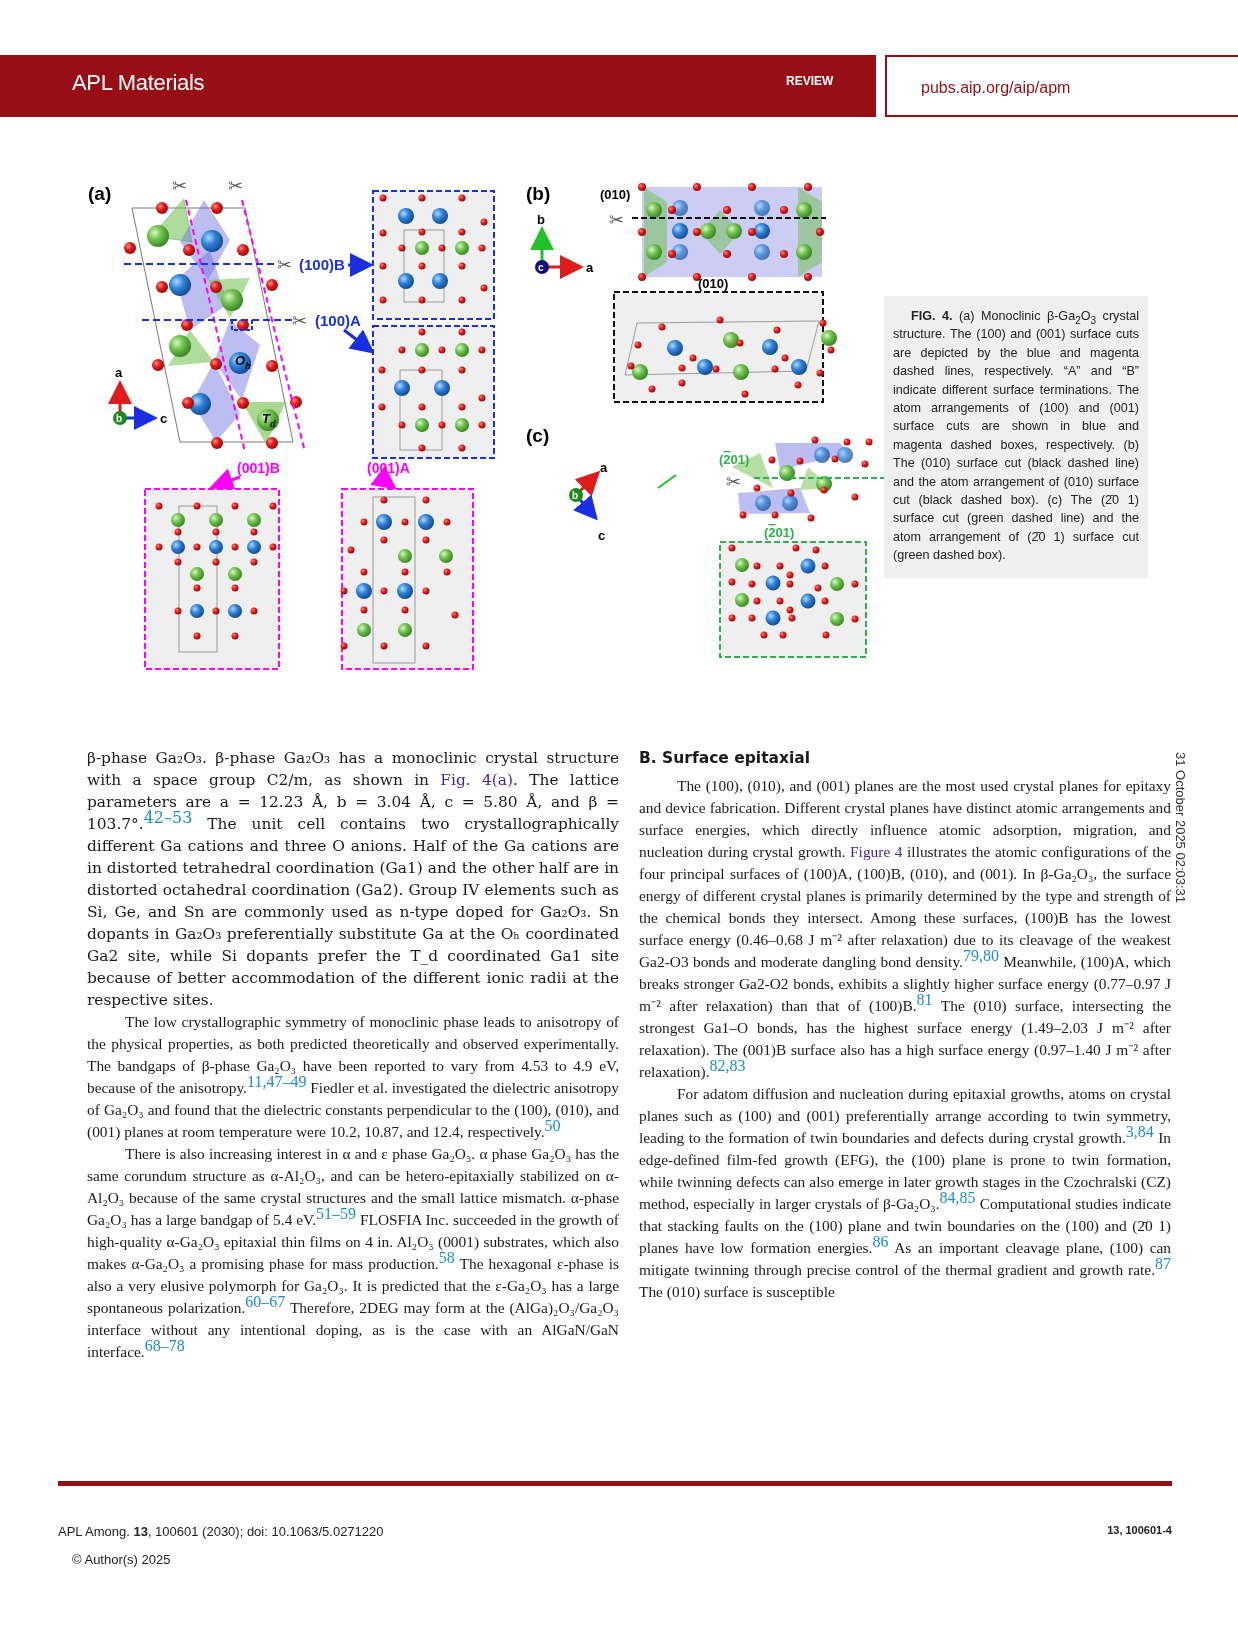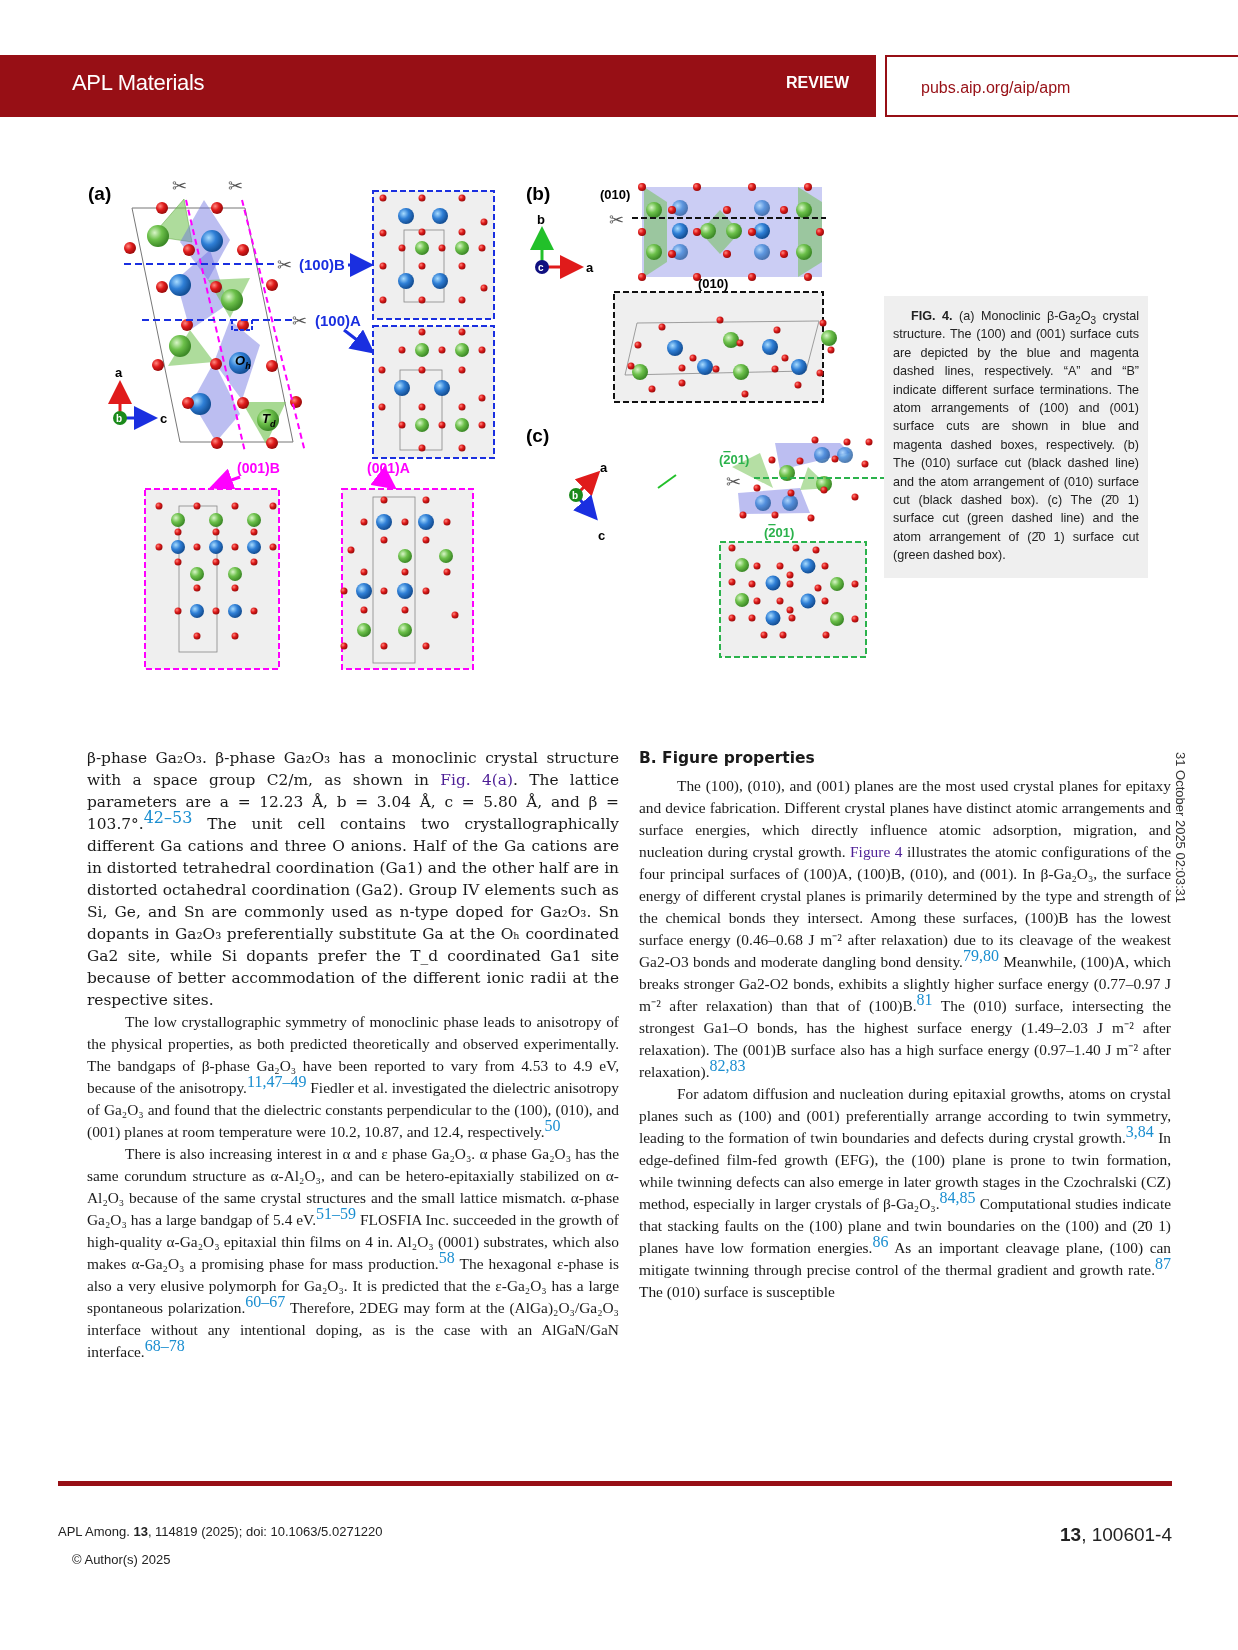--- a/index.html
+++ b/index.html
@@ -1,19 +1,19 @@
 <!DOCTYPE html>
 <html><head>
 <meta charset="utf-8">
 <style>
   html, body { margin: 0; padding: 0; background: #ffffff; }
   body { width: 1238px; height: 1650px; position: relative; overflow: hidden; font-family: "DejaVu Serif", serif; color: #1a1a1a; }
   .hdr-bar { position: absolute; left: 0; top: 55px; width: 876px; height: 62px; background: #970f15; }
   .hdr-title { position: absolute; left: 72px; top: 70px; font-family: "Liberation Sans", sans-serif; font-weight: normal; font-size: 22px; color: #fff; letter-spacing: -0.3px; }
-  .hdr-review { position: absolute; left: 786px; top: 74px; font-family: "Liberation Sans", sans-serif; font-weight: bold; font-size: 16px; color: #fff; }
+  .hdr-review { position: absolute; left: 786px; top: 74px; font-family: "Liberation Sans", sans-serif; font-weight: bold; font-size: 12px; color: #fff; }
   .hdr-urlbox { position: absolute; left: 885px; top: 55px; width: 360px; height: 58px; border: 2px solid #970f15; border-right: none; background:#fff; }
   .hdr-url { position: absolute; left: 921px; top: 79px; font-family: "Liberation Sans", sans-serif; font-size: 16px; color: #970f15; }
 
   .figure { position: absolute; left: 80px; top: 170px; width: 1080px; height: 530px; }
   .caption-box { position: absolute; left: 884px; top: 296px; width: 264px; height: 282px; background: #efefef; }
   .caption { position: absolute; left: 893px; top: 307px; width: 246px; font-family: "Liberation Sans", sans-serif; font-size: 12.6px; line-height: 18.4px; color: #222; text-align: justify; }
   .caption b { font-weight: bold; margin-left: 18px; }
 
   .col { position: absolute; width: 532px; font-size: 15.4px; line-height: 22px; text-align: justify; color: #1a1a1a; }
   .col p { margin: 0; }
@@ -23,21 +23,21 @@
   .sec-head { font-family: "DejaVu Sans", sans-serif; font-weight: bold; font-size: 15.5px; margin: 0 0 6px 0; line-height: 22px; }
   .ref { color: #1a8ed0; font-size: 16px; vertical-align: super; line-height: 0; }
   .lnk { color: #4c1d95; }
   sub { font-size: 10px; line-height: 0; }
 
   .side-stamp { position: absolute; left: 1170px; top: 752px; transform-origin: left top; transform: rotate(90deg) translate(0,-18px); font-family: "Liberation Sans", sans-serif; font-size: 13px; color: #333; white-space: nowrap; }
 
   .foot-rule { position: absolute; left: 58px; top: 1481px; width: 1114px; height: 5px; background: #970f15; }
   .foot-cite { position: absolute; left: 58px; top: 1524px; font-family: "Liberation Sans", sans-serif; font-size: 13px; color: #222; }
   .foot-copy { position: absolute; left: 72px; top: 1552px; font-family: "Liberation Sans", sans-serif; font-size: 13px; color: #222; }
-  .foot-page { position: absolute; right: 66px; top: 1524px; font-family: "Liberation Sans", sans-serif; font-size: 19px; color: #222; }
+  .foot-page { position: absolute; right: 66px; top: 1524px; font-family: "Liberation Sans", sans-serif; font-size: 11px; color: #222; font-weight: bold; }
 
   .fl { font-family: "Liberation Sans", sans-serif; font-weight: bold; }
 </style>
 </head>
 <body>
 
 <div class="hdr-bar"></div>
 <div class="hdr-title">APL Materials</div>
 <div class="hdr-review">REVIEW</div>
 <div class="hdr-urlbox"></div>
@@ -474,23 +474,23 @@
 <div class="caption-box"></div>
 <div class="caption"><b>FIG. 4.</b><span> (a) Monoclinic β-Ga</span><sub>2</sub><span>O</span><sub>3</sub><span> crystal structure. The (100) and (001) surface cuts are depicted by the blue and magenta dashed lines, respectively. “A” and “B” indicate different surface terminations. The atom arrangements of (100) and (001) surface cuts are shown in blue and magenta dashed boxes, respectively. (b) The (010) surface cut (black dashed line) and the atom arrangement of (010) surface cut (black dashed box). (c) The (2̄0 1) surface cut (green dashed line) and the atom arrangement of (2̄0 1) surface cut (green dashed box).</span></div>
 
 <div class="col col-left">
   <p><span>β-phase Ga₂O₃. β-phase Ga₂O₃ has a monoclinic crystal structure with a space group C2/m, as shown in </span><span class="lnk">Fig. 4(a)</span><span>. The lattice parameters are a = 12.23 Å, b = 3.04 Å, c = 5.80 Å, and β = 103.7°.</span><span class="ref">42–53</span><span> The unit cell contains two crystallographically different Ga cations and three O anions. Half of the Ga cations are in distorted tetrahedral coordination (Ga1) and the other half are in distorted octahedral coordination (Ga2). Group IV elements such as Si, Ge, and Sn are commonly used as n-type doped for Ga₂O₃. Sn dopants in Ga₂O₃ preferentially substitute Ga at the Oₕ coordinated Ga2 site, while Si dopants prefer the T_d coordinated Ga1 site because of better accommodation of the different ionic radii at the respective sites.</span></p>
   <p class="ind"><span>The low crystallographic symmetry of monoclinic phase leads to anisotropy of the physical properties, as both predicted theoretically and observed experimentally. The bandgaps of β-phase Ga₂O₃ have been reported to vary from 4.53 to 4.9 eV, because of the anisotropy.</span><span class="ref">11,47–49</span><span> Fiedler et al. investigated the dielectric anisotropy of Ga₂O₃ and found that the dielectric constants perpendicular to the (100), (010), and (001) planes at room temperature were 10.2, 10.87, and 12.4, respectively.</span><span class="ref">50</span></p>
   <p class="ind"><span>There is also increasing interest in α and ε phase Ga₂O₃. α phase Ga₂O₃ has the same corundum structure as α-Al₂O₃, and can be hetero-epitaxially stabilized on α-Al₂O₃ because of the same crystal structures and the small lattice mismatch. α-phase Ga₂O₃ has a large bandgap of 5.4 eV.</span><span class="ref">51–59</span><span> FLOSFIA Inc. succeeded in the growth of high-quality α-Ga₂O₃ epitaxial thin films on 4 in. Al₂O₃ (0001) substrates, which also makes α-Ga₂O₃ a promising phase for mass production.</span><span class="ref">58</span><span> The hexagonal ε-phase is also a very elusive polymorph for Ga₂O₃. It is predicted that the ε-Ga₂O₃ has a large spontaneous polarization.</span><span class="ref">60–67</span><span> Therefore, 2DEG may form at the (AlGa)₂O₃/Ga₂O₃ interface without any intentional doping, as is the case with an AlGaN/GaN interface.</span><span class="ref">68–78</span></p>
 </div>
 
 <div class="col col-right">
-  <div class="sec-head">B. Figure properties</div>
+  <div class="sec-head">B. Surface epitaxial</div>
   <p class="ind"><span>The (100), (010), and (001) planes are the most used crystal planes for epitaxy and device fabrication. Different crystal planes have distinct atomic arrangements and surface energies, which directly influence atomic adsorption, migration, and nucleation during crystal growth. </span><span class="lnk">Figure 4</span><span> illustrates the atomic configurations of the four principal surfaces of (100)A, (100)B, (010), and (001). In β-Ga₂O₃, the surface energy of different crystal planes is primarily determined by the type and strength of the chemical bonds they intersect. Among these surfaces, (100)B has the lowest surface energy (0.46–0.68 J m⁻² after relaxation) due to its cleavage of the weakest Ga2-O3 bonds and moderate dangling bond density.</span><span class="ref">79,80</span><span> Meanwhile, (100)A, which breaks stronger Ga2-O2 bonds, exhibits a slightly higher surface energy (0.77–0.97 J m⁻² after relaxation) than that of (100)B.</span><span class="ref">81</span><span> The (010) surface, intersecting the strongest Ga1–O bonds, has the highest surface energy (1.49–2.03 J m⁻² after relaxation). The (001)B surface also has a high surface energy (0.97–1.40 J m⁻² after relaxation).</span><span class="ref">82,83</span></p>
   <p class="ind"><span>For adatom diffusion and nucleation during epitaxial growths, atoms on crystal planes such as (100) and (001) preferentially arrange according to twin symmetry, leading to the formation of twin boundaries and defects during crystal growth.</span><span class="ref">3,84</span><span> In edge-defined film-fed growth (EFG), the (100) plane is prone to twin formation, while twinning defects can also emerge in later growth stages in the Czochralski (CZ) method, especially in larger crystals of β-Ga₂O₃.</span><span class="ref">84,85</span><span> Computational studies indicate that stacking faults on the (100) plane and twin boundaries on the (100) and (2̄0 1) planes have low formation energies.</span><span class="ref">86</span><span> As an important cleavage plane, (100) can mitigate twinning through precise control of the thermal gradient and growth rate.</span><span class="ref">87</span><span> The (010) surface is susceptible</span></p>
 </div>
 
 <div class="side-stamp">31 October 2025 02:03:31</div>
 
 <div class="foot-rule"></div>
-<div class="foot-cite"><span>APL Among. </span><b>13</b><span>, 114819 (2025); doi: 10.1063/5.0271220</span></div>
+<div class="foot-cite"><span>APL Among. </span><b>13</b><span>, 100601 (2030); doi: 10.1063/5.0271220</span></div>
 <div class="foot-copy">© Author(s) 2025</div>
 <div class="foot-page"><b>13</b><span>, 100601-4</span></div>
 
 </body></html>

